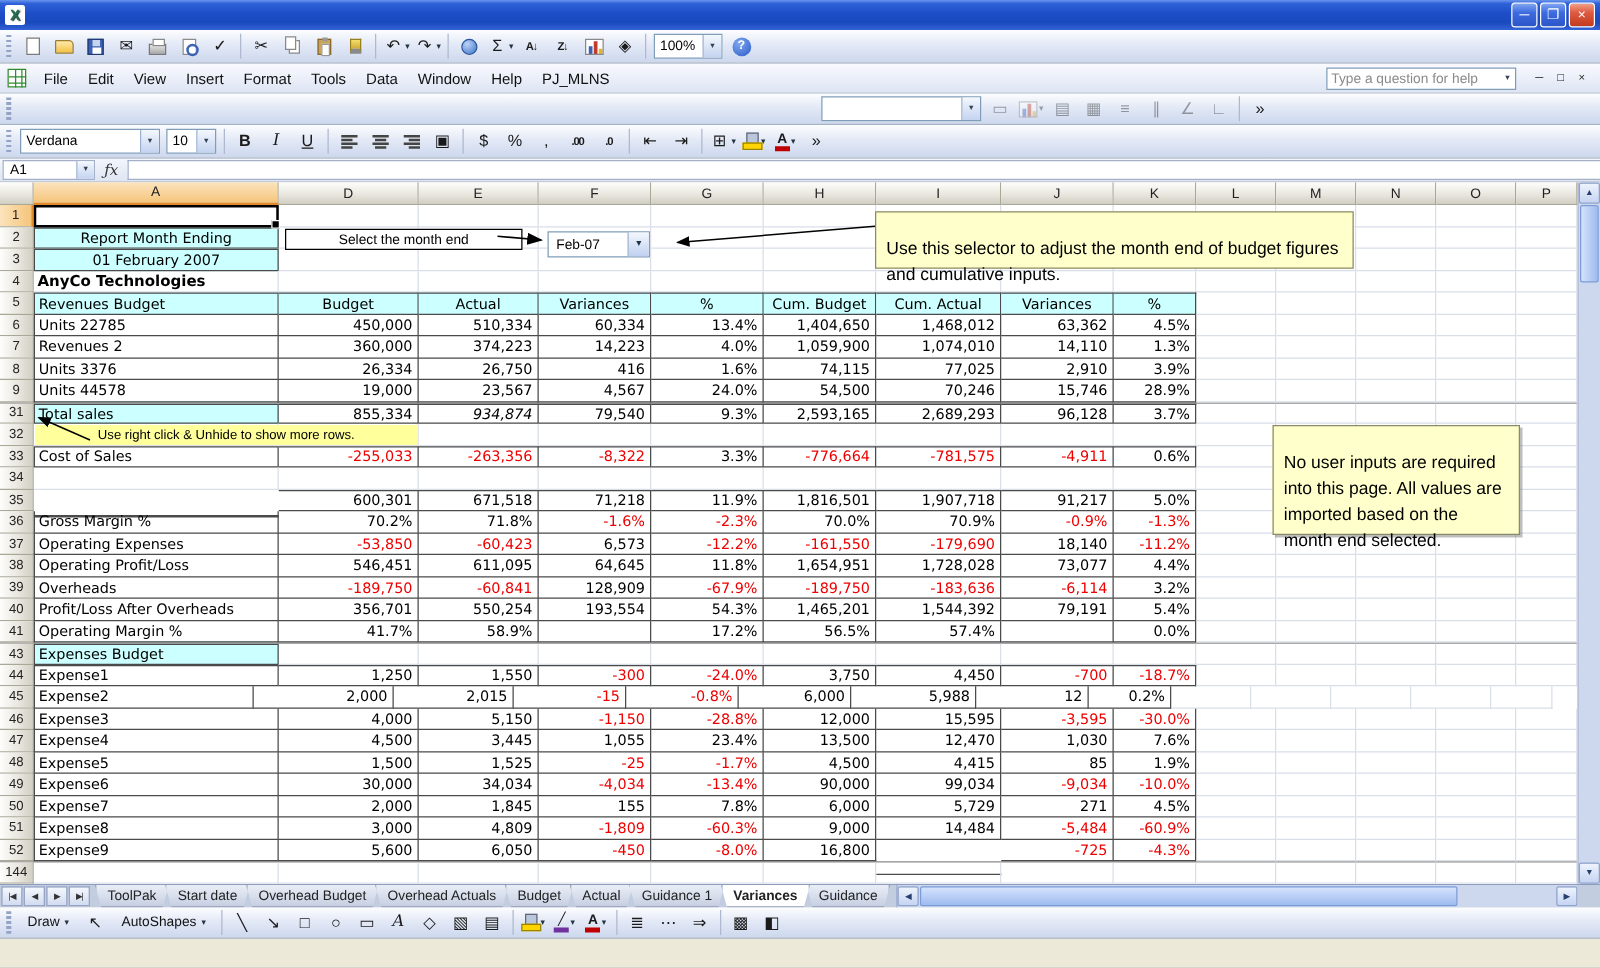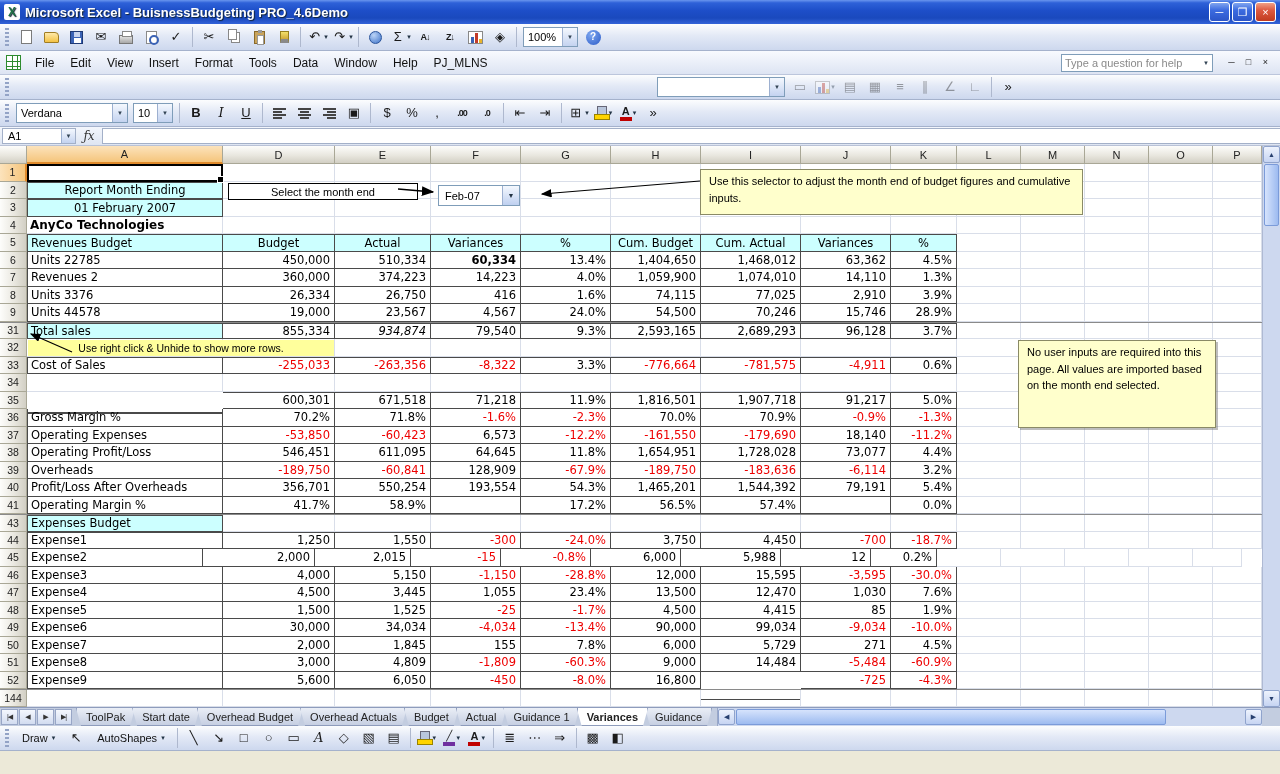--- a/index.html
+++ b/index.html
@@ -134,21 +134,21 @@
 
   
   .sel-a1{position:absolute;left:27px;top:0;width:196px;height:18px;border:2px solid #000;}
   .sel-a1::after{content:"";position:absolute;right:-3px;bottom:-3px;width:5px;height:5px;background:#000;border:1px solid #fff;}
   .pick-label{position:absolute;left:228px;top:19px;width:190px;height:17px;background:#fff;border:1px solid #000;
     font-size:11px;display:flex;align-items:center;justify-content:center;font-family:"Liberation Sans",sans-serif;}
   .month-combo{position:absolute;left:438px;top:21px;width:82px;height:21px;background:#fff;border:1px solid #7F9DB9;
     display:flex;align-items:center;font-size:11px;padding-left:6px;font-family:"Liberation Sans",sans-serif;}
   .month-combo .carrow{margin-left:auto;width:17px;height:100%;background:linear-gradient(#F4F8FE,#BFD0F0);
     border-left:1px solid #9DB0D0;display:flex;align-items:center;justify-content:center;font-size:7px;color:#234;}
-  .ynote{position:absolute;background:#FFFFCC;border:1px solid #8a8a66;font-size:11px;padding:3px 8px;line-height:1.5;
+  .ynote{position:absolute;background:#FFFFCC;border:1px solid #8a8a66;font-size:14px;padding:18px 8px;line-height:1.5;
     color:#000;font-family:"Liberation Sans",sans-serif;}
   .ynote.top{left:700px;top:5px;width:383px;height:46px;}
   .ynote.right{left:1018px;top:176px;width:198px;height:88px;box-shadow:2px 2px 0 rgba(110,110,110,.45);}
   .unhide{position:absolute;left:28px;top:176px;width:306px;height:16px;background:#FFFF9C;font-size:10.5px;
     display:flex;align-items:center;justify-content:center;font-family:"Liberation Sans",sans-serif;}
   .ovl{position:absolute;left:0;top:0;pointer-events:none;}
 
   
   .vscroll{position:absolute;right:0;top:0;width:18px;height:561px;background:#CDD8EF;border-left:1px solid #AEB9D3;
     display:flex;flex-direction:column;}
@@ -180,21 +180,20 @@
   .spanel{width:92px;height:15px;border:1px solid #B9C2D6;box-shadow:inset 1px 1px 2px rgba(0,0,0,.10);}
   button{font-family:inherit;cursor:default;}
 </style>
 </head>
 <body>
 
 <div class="app">
 
   <div class="titlebar">
     <span class="app-icon">X</span>
-    <span class="title-text">Microsoft Excel - BuisnessBudgeting PRO_4.6Demo</span>
     <span class="win-controls">
       <button class="wbtn">─</button>
       <button class="wbtn">❐</button>
       <button class="wbtn close">×</button>
     </span>
   </div>
 
   <div class="toolbar std" id="tb-std">
       <span class="grip"></span>
       <button class="tbtn">
@@ -520,21 +519,21 @@
             <div class="cell" style="width: 64px;"></div>
             <div class="cell" style="width: 64px;"></div>
             <div class="cell" style="width: 64px;"></div>
             <div class="cell" style="width: 49px;"></div>
           </div>
           <div class="xrow">
             <div class="rh">6</div>
             <div class="cell tblc first" style="width: 196px;">Units 22785</div>
             <div class="cell num tblc" style="width: 112px;">450,000</div>
             <div class="cell num tblc" style="width: 96px;">510,334</div>
-            <div class="cell num tblc" style="width: 90px; font-weight: bold;">60,334</div>
+            <div class="cell num tblc" style="width: 90px;">60,334</div>
             <div class="cell num tblc" style="width: 90px;">13.4%</div>
             <div class="cell num tblc" style="width: 90px;">1,404,650</div>
             <div class="cell num tblc" style="width: 100px;">1,468,012</div>
             <div class="cell num tblc" style="width: 90px;">63,362</div>
             <div class="cell num tblc" style="width: 66px;">4.5%</div>
             <div class="cell" style="width: 64px;"></div>
             <div class="cell" style="width: 64px;"></div>
             <div class="cell" style="width: 64px;"></div>
             <div class="cell" style="width: 64px;"></div>
             <div class="cell" style="width: 49px;"></div>

